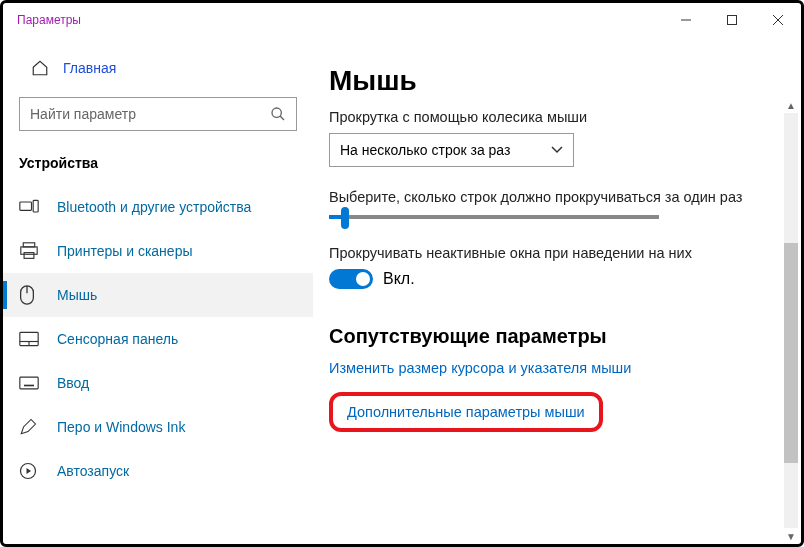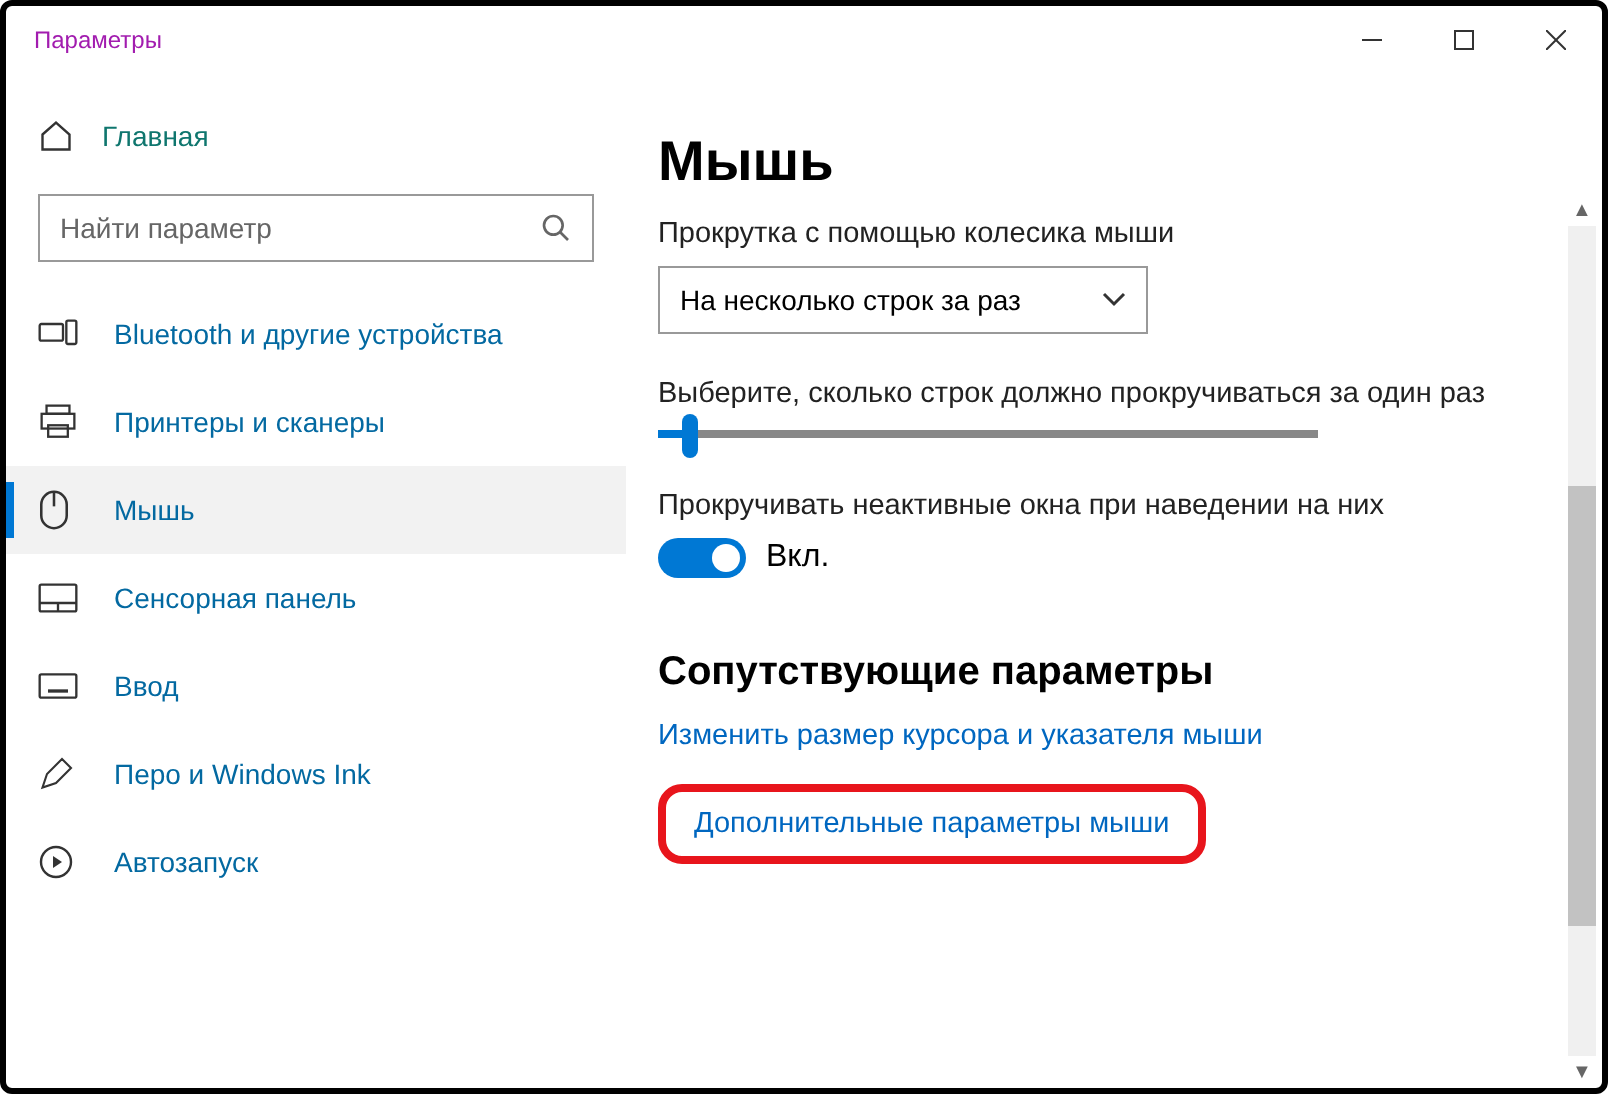--- a/index.html
+++ b/index.html
@@ -36,23 +36,23 @@
   display: flex;
   overflow: hidden;
 }
 .sidebar {
   width: 310px;
   padding: 14px 0 0 0;
   overflow: hidden;
 }
 .home {
   display: flex; align-items: center;
-  padding: 8px 16px;
-  font-size: 14px;
-  color: #0f766e;
+  padding: 8px 28px;
+  font-size: 14px;
+  color: #1d4ed8;
   gap: 14px;
 }
 .home .icon { width: 18px; color: #333; }
 .searchbox {
   margin: 12px 16px 14px 16px;
   border: 1px solid #999;
   height: 34px;
   display: flex; align-items: center;
   padding: 0 10px;
   color: #666;
@@ -222,20 +222,21 @@
       <div class="searchbox">
         <span>Найти параметр</span>
         <span>
           <svg width="16" height="16" viewBox="0 0 24 24" fill="none" stroke="#666" stroke-width="2">
               <circle cx="10" cy="10" r="7"></circle>
               <line x1="15" y1="15" x2="21" y2="21"></line>
             </svg>
         </span>
       </div>
 
+      <div class="section-title">Устройства</div>
 
       <div class="nav-item">
         <span class="icon">
           <svg width="20" height="16" viewBox="0 0 24 18" fill="none" stroke="#333" stroke-width="1.4">
               <rect x="1" y="3" width="14" height="10" rx="1"></rect>
               <rect x="17" y="1" width="6" height="14" rx="1"></rect>
             </svg>
         </span>
         <span>Bluetooth и другие устройства</span>
       </div>

